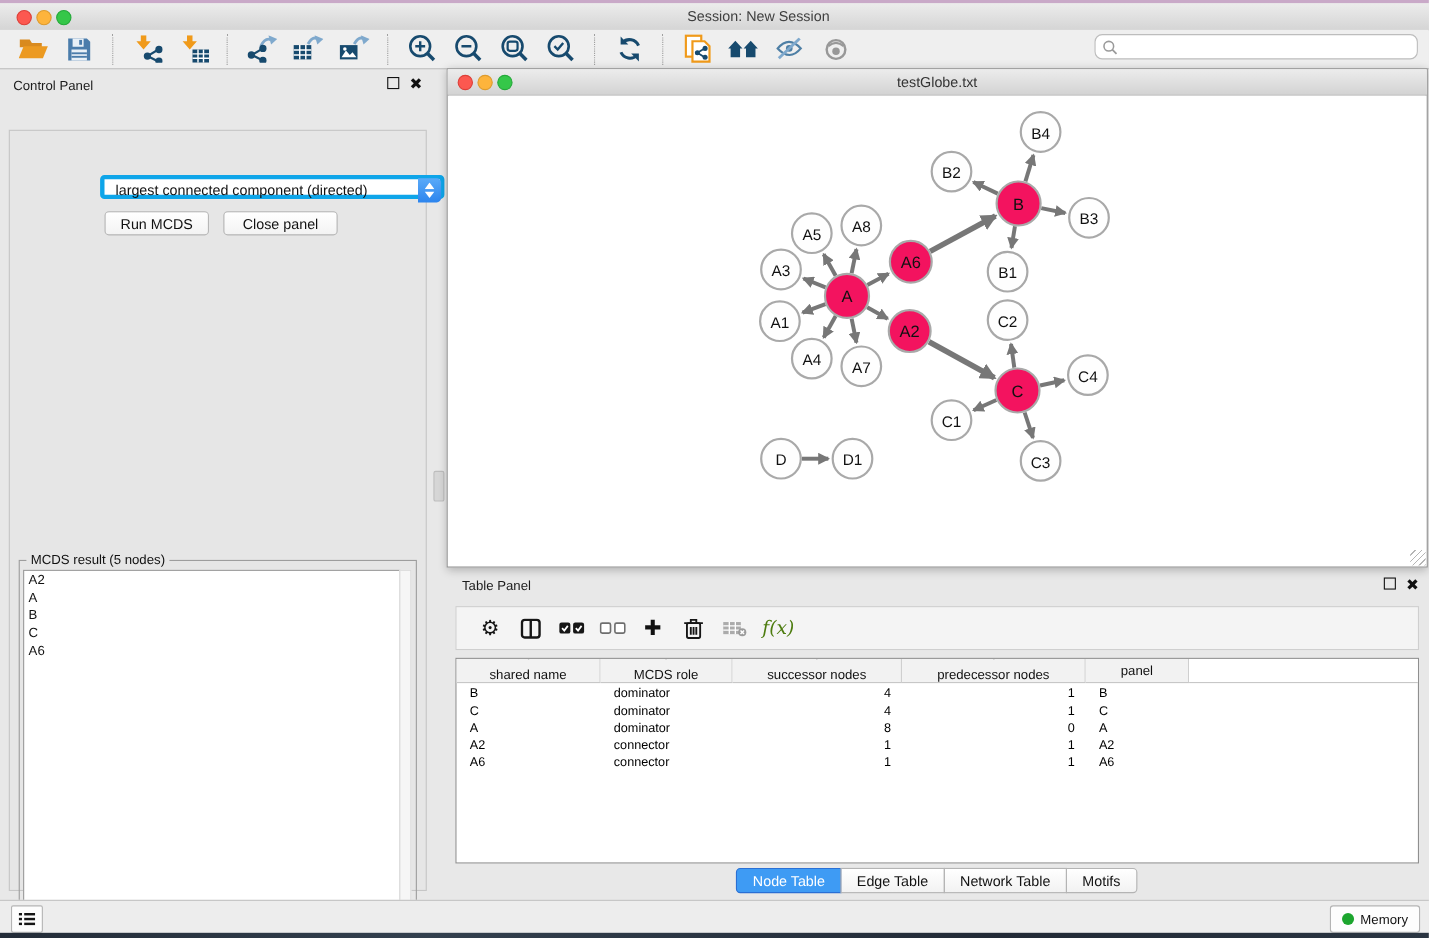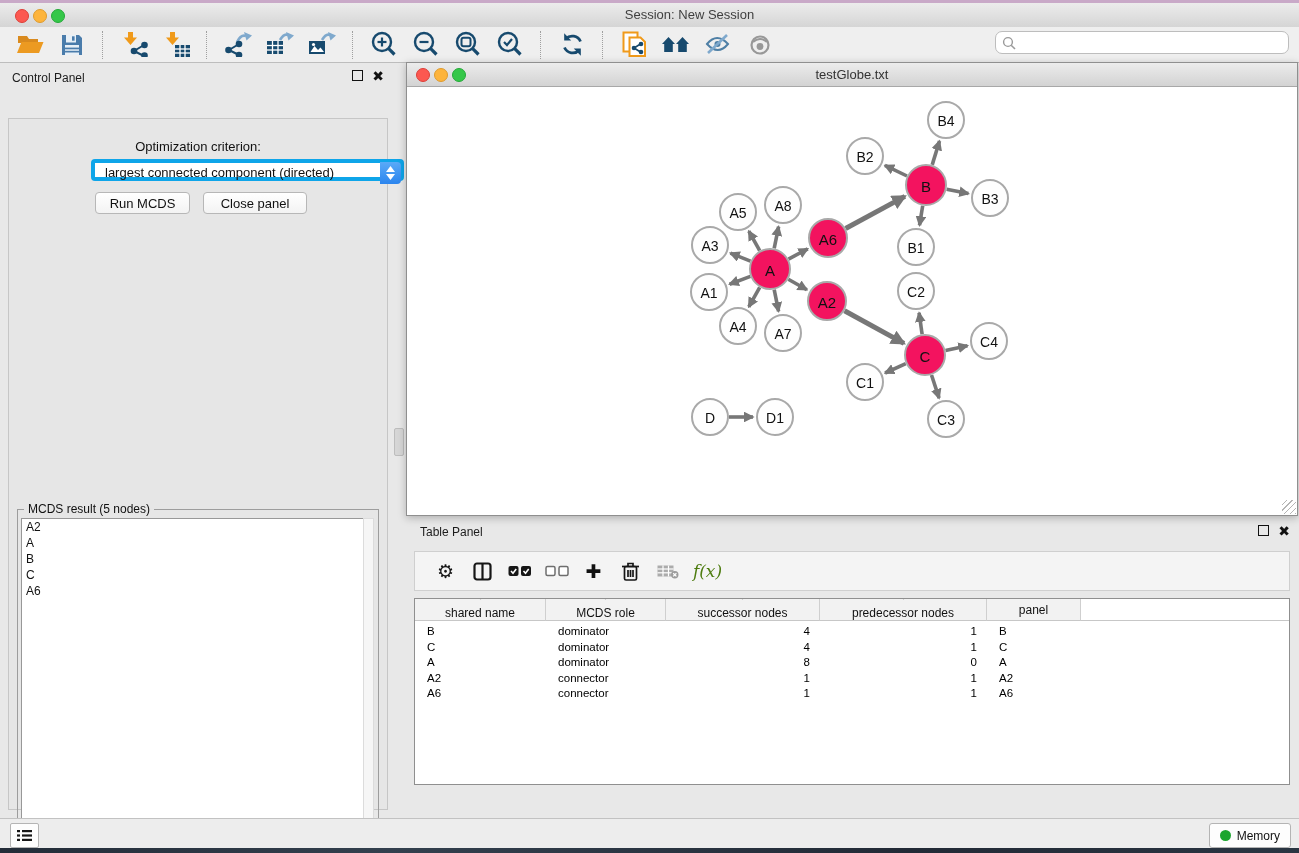--- a/index.html
+++ b/index.html
@@ -268,21 +268,20 @@
   </div>
 </div>
 
 <div class="abs" id="control-panel">
   <div id="cp-header" class="panel-title">Control Panel</div>
   <div class="win-icons" id="cp-icons">
     <span class="float-box"></span>
     <span class="close-x">✖</span>
   </div>
   <div id="cp-inner">
-    <div id="opt-label">Optimization criterion:</div>
     <div id="criterion">
       <span id="criterion-text">largest connected component (directed)</span>
       <span id="criterion-cap">
         <svg width="9" height="6" viewBox="0 0 9 6">
             <path d="M0 6l4.5-6L9 6z" fill="#fff"></path>
           </svg>
         <svg width="9" height="6" viewBox="0 0 9 6">
             <path d="M0 0l4.5 6L9 0z" fill="#fff"></path>
           </svg>
       </span>
@@ -534,20 +533,26 @@
         <div class="trow">
           <div class="tcell">A6</div>
           <div class="tcell">connector</div>
           <div class="tcell num">1</div>
           <div class="tcell num">1</div>
           <div class="tcell">A6</div>
           <div class="tcell"></div>
         </div>
       </div>
   </div>
+  <div id="tp-tabs">
+      <div class="tp-tab active">Node Table</div>
+      <div class="tp-tab">Edge Table</div>
+      <div class="tp-tab">Network Table</div>
+      <div class="tp-tab">Motifs</div>
+    </div>
 </div>
 
 <div class="abs" id="statusbar">
   <span id="list-btn">
     <svg width="15" height="13" viewBox="0 0 15 13">
         <g fill="#161616">
           <rect y="1" width="3" height="2.2"></rect>
           <rect x="5" y="1" width="10" height="2.2"></rect>
           <rect y="5.4" width="3" height="2.2"></rect>
           <rect x="5" y="5.4" width="10" height="2.2"></rect>

